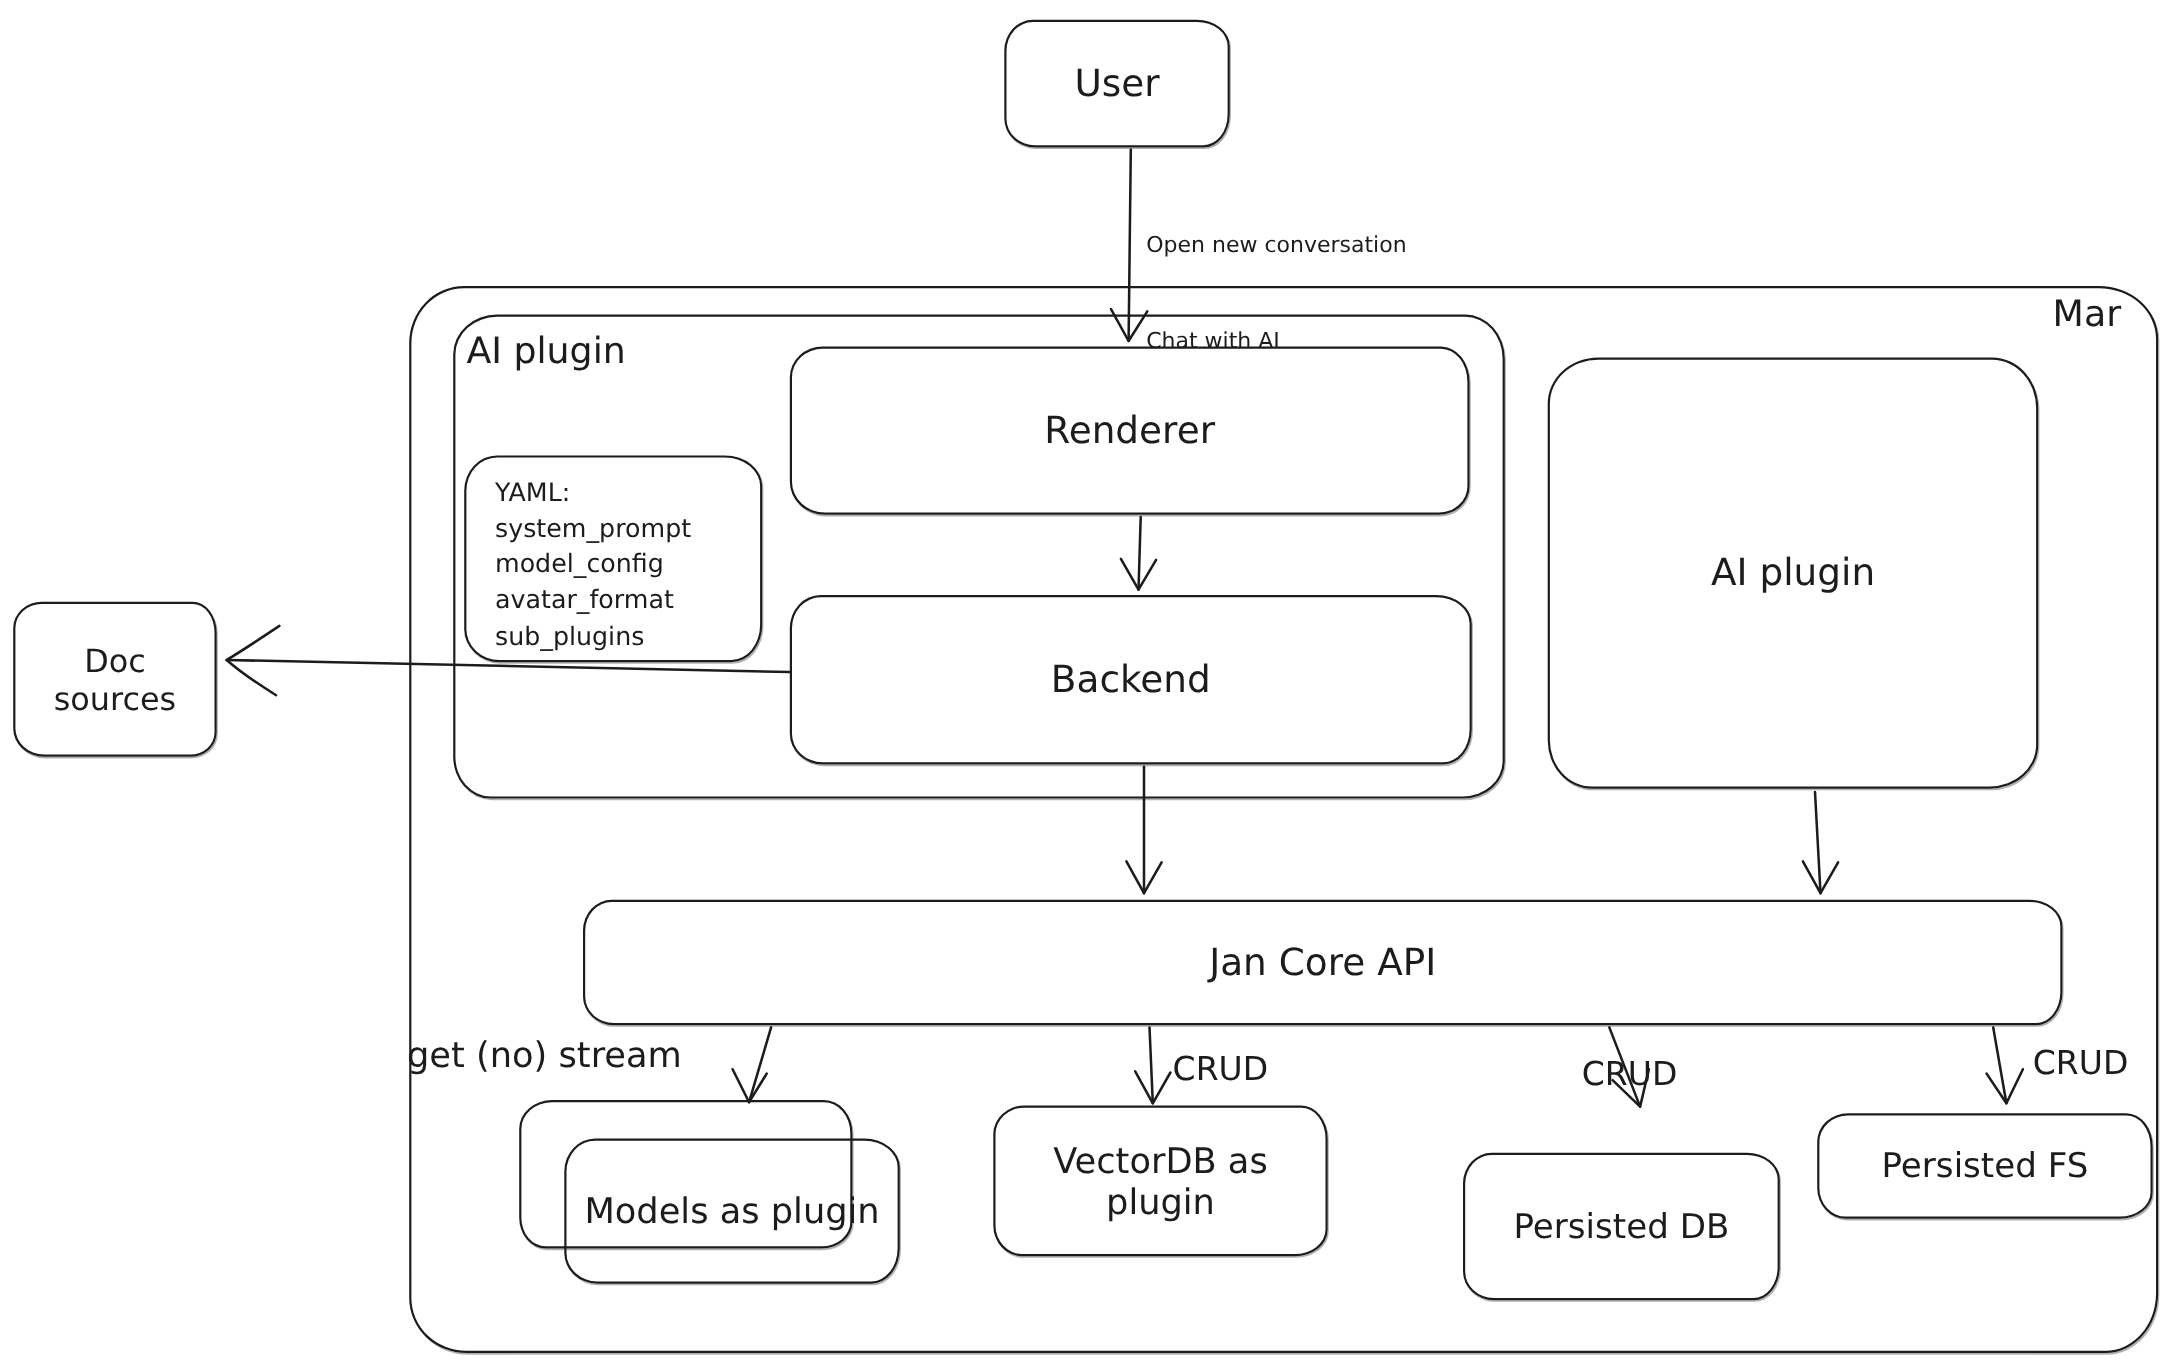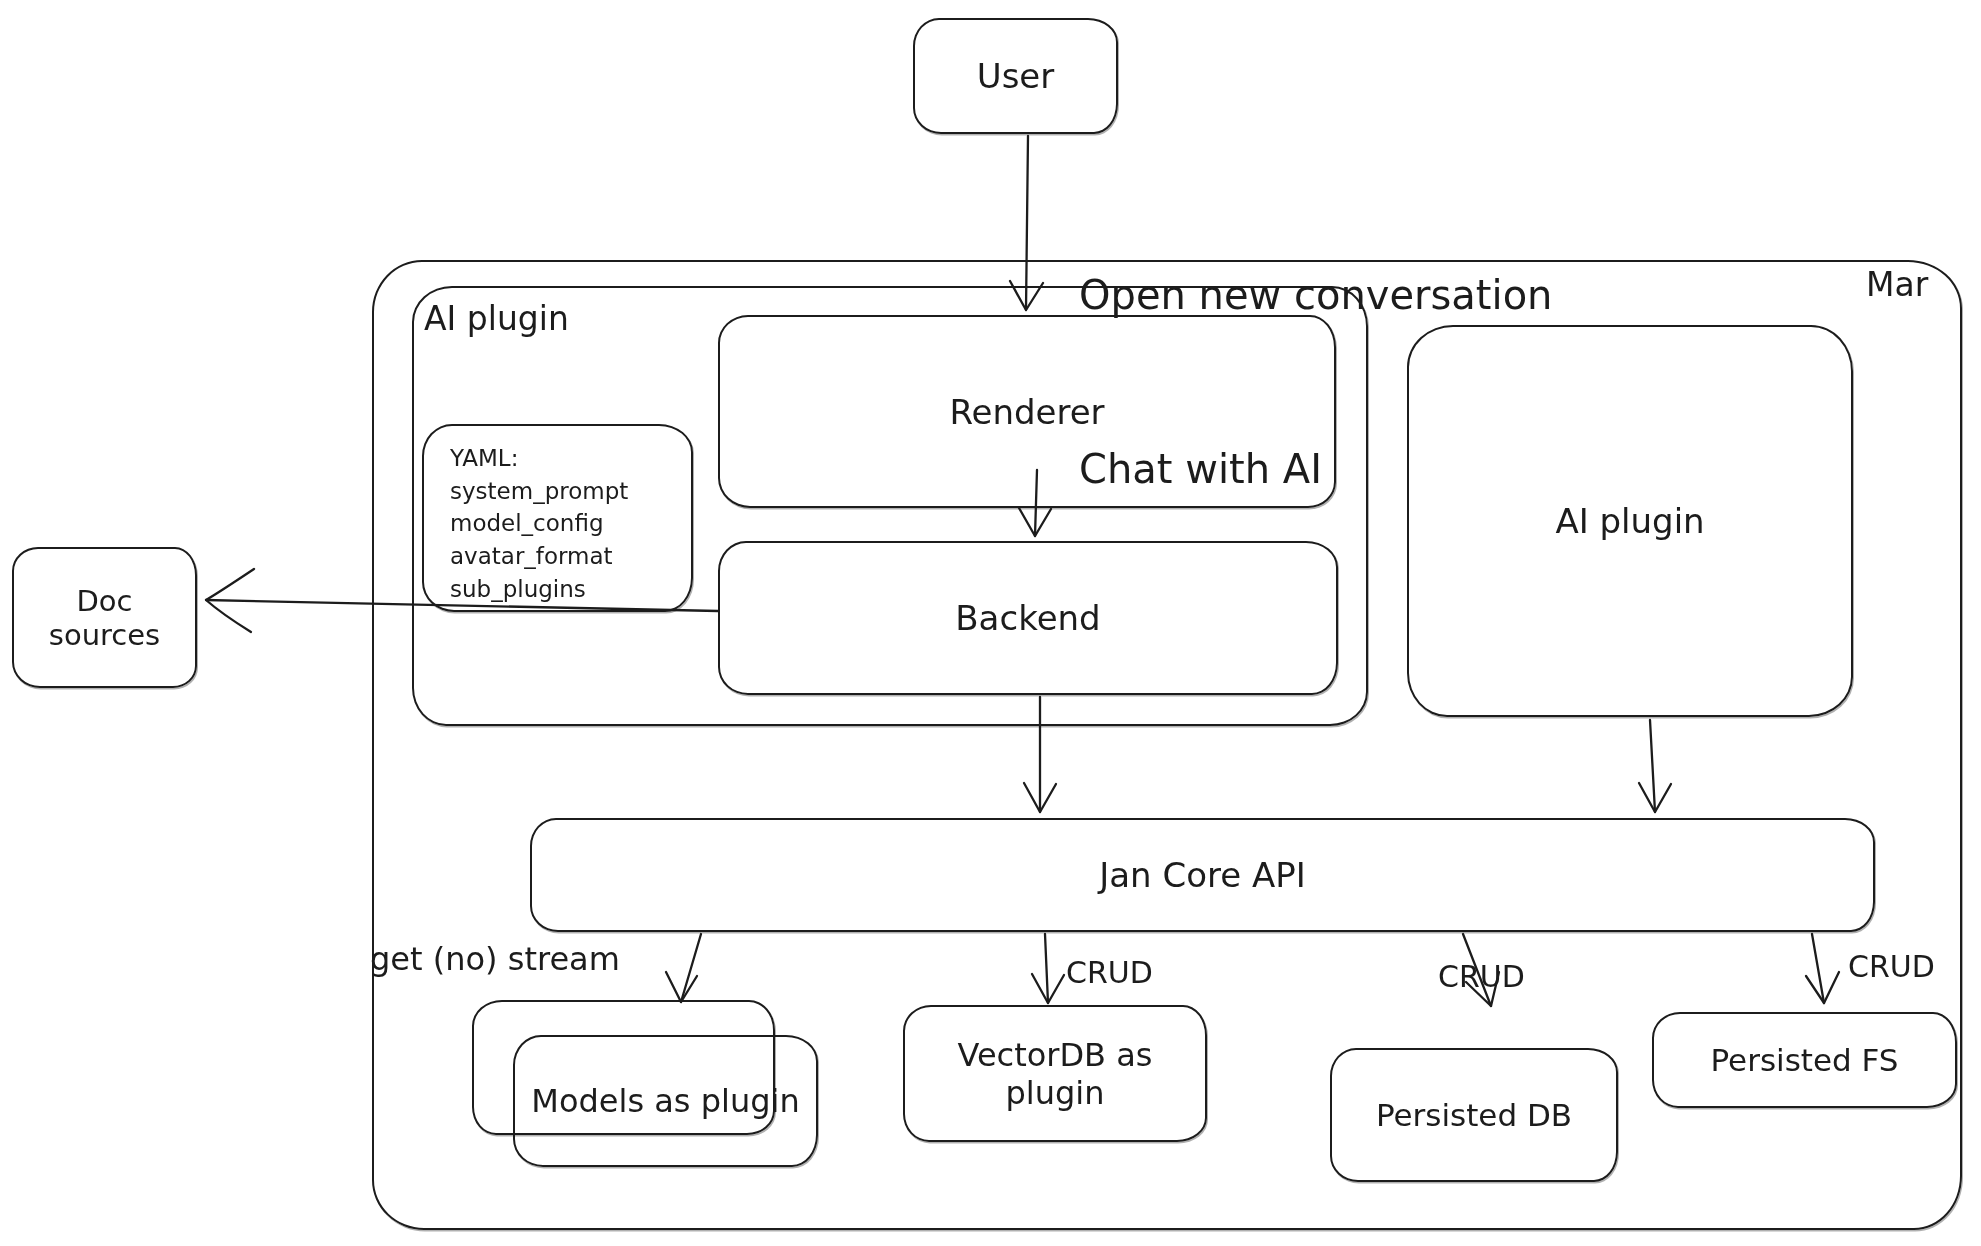--- a/index.html
+++ b/index.html
@@ -11,36 +11,36 @@
     position:absolute;box-sizing:border-box;border:2.5px solid #1c1c1c;background:transparent;
     display:flex;align-items:center;justify-content:center;text-align:center;
     box-shadow:1px 1.5px 0 0 rgba(28,28,28,0.35);
   }
   .lbl{position:absolute;white-space:pre;line-height:1.15;}
   .node .txt{padding:0 10px;}
   
   .n-user   {left:913px; top:18px;  width:205px; height:116px; border-radius:26px 30px 24px 28px/28px 24px 30px 26px; font-size:34px;}
   .n-jan    {left:372px; top:260px; width:1590px;height:970px; border-radius:50px 54px 48px 52px/52px 48px 54px 50px;}
   .n-plugl  {left:412px; top:286px; width:956px; height:440px; border-radius:40px 36px 38px 34px/36px 40px 34px 38px;}
-  .n-rend   {left:718px; top:315px; width:618px; height:193px; border-radius:30px 26px 28px 32px/28px 32px 26px 30px; font-size:34px;}
-  .n-yaml   {left:422px; top:424px; width:271px; height:188px; border-radius:30px 34px 28px 32px/32px 28px 34px 30px;
+  .n-rend   {left:718px; top:315px; width:618px; height:153px; border-radius:30px 26px 28px 32px/28px 32px 26px 30px; font-size:34px;}
+  .n-yaml   {left:422px; top:414px; width:271px; height:188px; border-radius:30px 34px 28px 32px/32px 28px 34px 30px;
              justify-content:flex-start;align-items:flex-start;text-align:left;font-size:23px;}
   .n-back   {left:718px; top:541px; width:620px; height:154px; border-radius:28px 32px 26px 30px/30px 26px 32px 28px; font-size:34px;}
   .n-plugr  {left:1407px;top:325px; width:446px; height:392px; border-radius:46px 42px 44px 40px/42px 46px 40px 44px; font-size:34px;}
   .n-doc    {left:12px;  top:547px; width:185px; height:141px; border-radius:26px 22px 24px 28px/24px 28px 22px 26px; font-size:29px;}
   .n-core   {left:530px; top:818px; width:1345px;height:114px; border-radius:26px 30px 24px 28px/28px 24px 30px 26px; font-size:34px;}
   .n-modb   {left:472px; top:1000px;width:303px; height:135px; border-radius:30px 26px 28px 24px/26px 30px 24px 28px;}
   .n-modf   {left:513px; top:1035px;width:305px; height:132px; border-radius:28px 32px 26px 30px/30px 26px 32px 28px; font-size:32px;}
   .n-vec    {left:903px; top:1005px;width:304px; height:137px; border-radius:28px 24px 30px 26px/26px 30px 24px 28px; font-size:32px;}
   .n-pdb    {left:1330px;top:1008px;width:288px; height:134px; border-radius:26px 30px 24px 28px/28px 24px 30px 26px; font-size:31px;margin-top:40px;}
   .n-pfs    {left:1652px;top:1012px;width:305px; height:96px; border-radius:28px 24px 30px 26px/26px 30px 24px 28px; font-size:31px;}
   
   .l-jan    {left:1866px;top:266px; font-size:33px;}
   .l-plugl  {left:424px; top:300px; font-size:33px;}
-  .l-edgeuser{left:1042px;top:150px;font-size:40px;line-height:1.45;margin-left:37px;}
+  .l-edgeuser{left:1042px;top:150px;font-size:20px;line-height:1.45;}
   .l-stream {left:370px; top:941px; font-size:32px;}
   .l-crud1  {left:1066px;top:956px; font-size:30px;}
   .l-crud2  {left:1438px;top:960px; font-size:30px;}
   .l-crud3  {left:1848px;top:950px; font-size:30px;}
   .yaml-inner{padding:16px 0 0 26px;line-height:1.42;}
   svg.overlay{position:absolute;left:0;top:0;pointer-events:none;}
   svg.overlay *{fill:none;stroke:#1c1c1c;stroke-width:2.3;stroke-linecap:round;stroke-linejoin:round;}
 </style>
 </head>
 <body>

